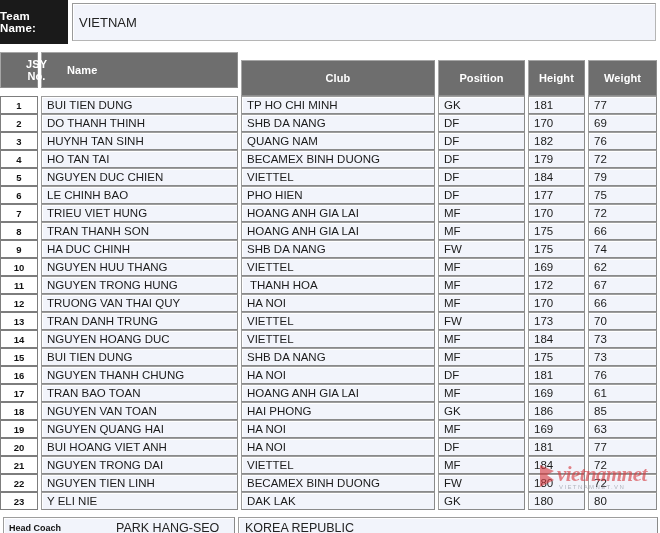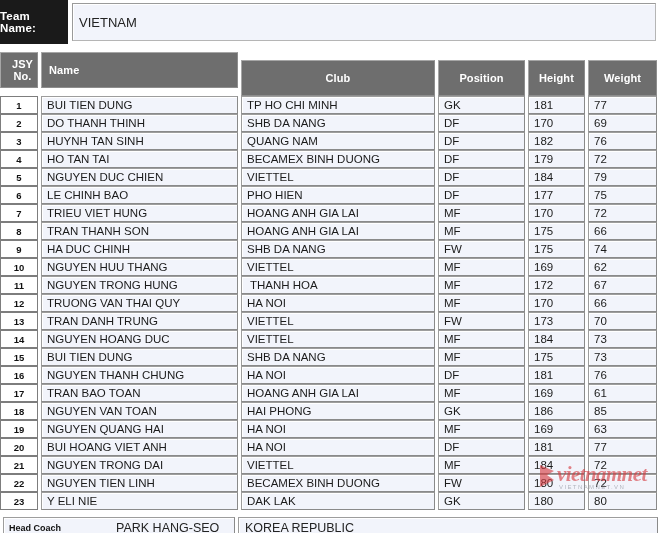--- a/index.html
+++ b/index.html
@@ -75,21 +75,21 @@
     font-size: 11px;
     height: 36px;
     box-sizing: border-box;
     border: 1px solid #8d8d8d;
     border-top-color: #a6a6a6;
     border-left-color: #a6a6a6;
     display: flex;
     align-items: center;
     letter-spacing: 0.1px;
   }
-  .hcell.left   { justify-content: flex-start; padding-left: 7px; }
+  .hcell.left   { justify-content: flex-start; padding-left: 25px; }
   .hcell.center { justify-content: center; margin-top: 16px; }
 
   .hwrap     { padding: 2px 0 2px 0; }
   .hwrap.pl  { padding-left: 3px; }
   .hwrap.px  { padding-left: 3px; padding-right: 3px; }
 
   
   .dwrap     { padding: 1px 0; }
   .dwrap.pl  { padding-left: 3px; }
   .dwrap.px  { padding-left: 3px; padding-right: 3px; }

